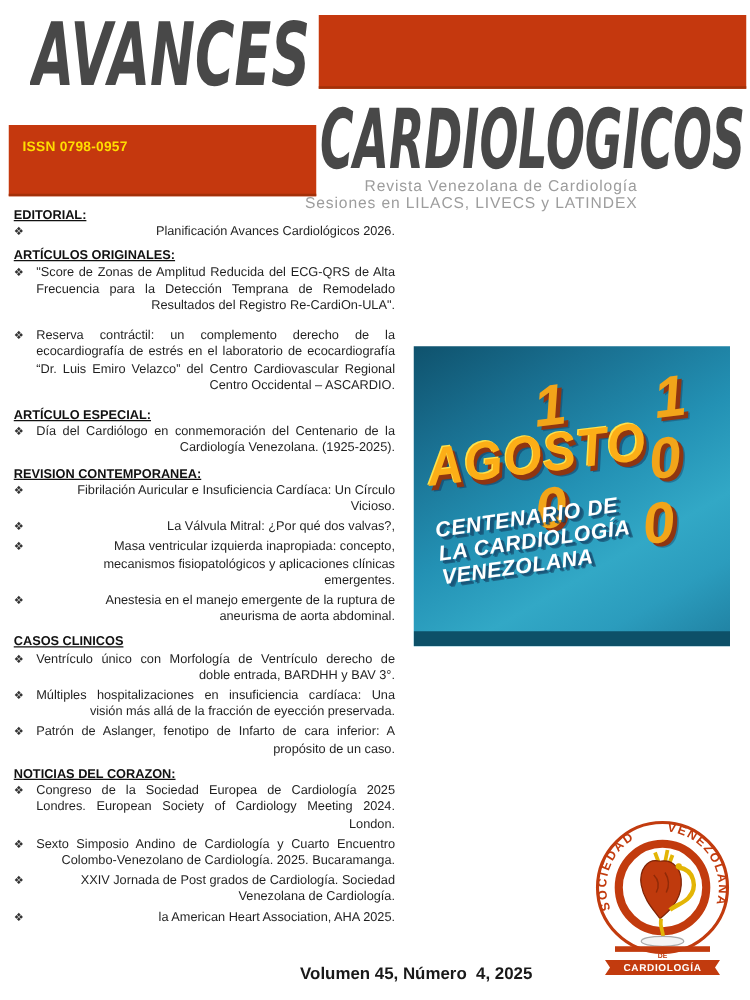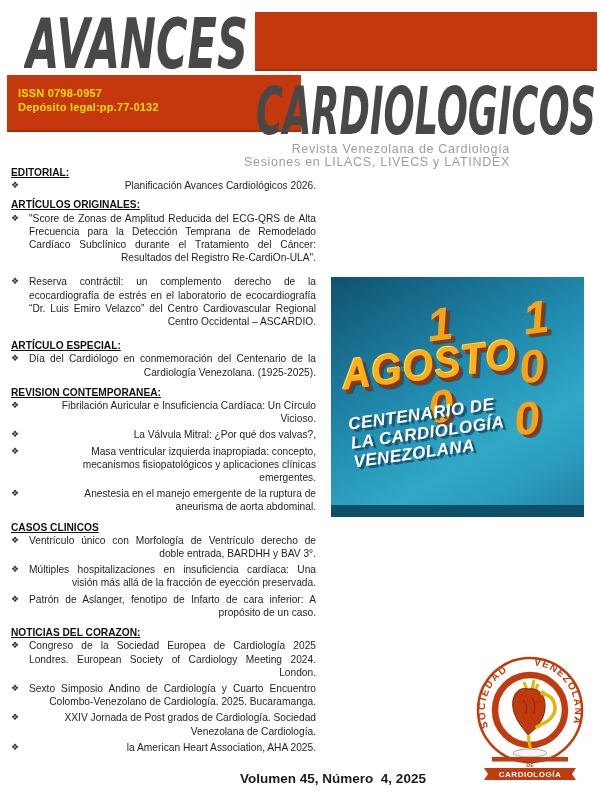--- a/index.html
+++ b/index.html
@@ -2,22 +2,22 @@
 <html><head>
 <meta charset="utf-8">
 <style>
   html,body{margin:0;padding:0;background:#ffffff;}
   .page{position:relative;width:600px;height:800px;background:#ffffff;overflow:hidden;
         font-family:"Liberation Sans",sans-serif;color:#1f1f1f;}
 
   
   .top-red{position:absolute;left:255px;top:12px;width:342px;height:57px;
            background:#c5380e;border-bottom:2px solid #a33008;}
-  .issn-band{position:absolute;left:7px;top:75px;width:246px;height:55px;
-             background:#c5380e;border-bottom:2px solid #a33008;padding-left:48px;}
+  .issn-band{position:absolute;left:7px;top:100px;width:246px;height:55px;
+             background:#c5380e;border-bottom:2px solid #a33008;}
   .issn-band .txt{position:absolute;left:11px;top:11px;color:#ffdd00;font-weight:bold;
                   font-size:11px;line-height:14px;letter-spacing:.2px;}
   .title-svg{position:absolute;}
   .title-svg text{font-family:"DejaVu Sans","Liberation Sans",sans-serif;
                   font-weight:bold;font-style:italic;fill:#484848;}
   .subtitle{position:absolute;left:225px;top:143px;width:285px;text-align:right;
             color:#9d9d9d;font-size:12.5px;line-height:12.5px;letter-spacing:.7px;}
 
   
   .toc{position:absolute;left:11px;top:166px;width:305px;font-size:10.2px;line-height:13.2px;}
@@ -59,21 +59,20 @@
 
   <div class="top-red"></div>
 
   <svg class="title-svg" style="left:24px;top:8px;" width="236" height="72">
     <text x="2" y="60" font-size="70" textLength="222" lengthAdjust="spacingAndGlyphs">AVANCES</text>
   </svg>
 
   <div class="issn-band">
     <div class="txt">
       <div>ISSN 0798-0957</div>
-      <div>Depósito legal:pp.77-0132</div>
     </div>
   </div>
 
   <svg class="title-svg" style="left:254px;top:72px;" width="348" height="72">
     <text x="2" y="62" font-size="66" textLength="340" lengthAdjust="spacingAndGlyphs">CARDIOLOGICOS</text>
   </svg>
 
   <div class="subtitle">
     <div>Revista Venezolana de Cardiología</div>
     <div>Sesiones en LILACS, LIVECS y LATINDEX</div>
@@ -89,21 +88,20 @@
           </div>
         </div>
       </div>
       <div class="sec sec-art">
         <div class="sec-title">ARTÍCULOS ORIGINALES:</div>
         <div class="item j">
           <span class="bullet">❖</span>
           <div class="itext">
             <div class="line">"Score de Zonas de Amplitud Reducida del ECG-QRS de Alta</div>
             <div class="line">Frecuencia para la Detección Temprana de Remodelado</div>
-            <div class="line">Cardíaco Subclínico durante el Tratamiento del Cáncer:</div>
             <div class="line last">Resultados del Registro Re-CardiOn-ULA".</div>
           </div>
         </div>
         <div class="item j">
           <span class="bullet">❖</span>
           <div class="itext">
             <div class="line">Reserva contráctil: un complemento derecho de la</div>
             <div class="line">ecocardiografía de estrés en el laboratorio de ecocardiografía</div>
             <div class="line">“Dr. Luis Emiro Velazco” del Centro Cardiovascular Regional</div>
             <div class="line last">Centro Occidental – ASCARDIO.</div>

